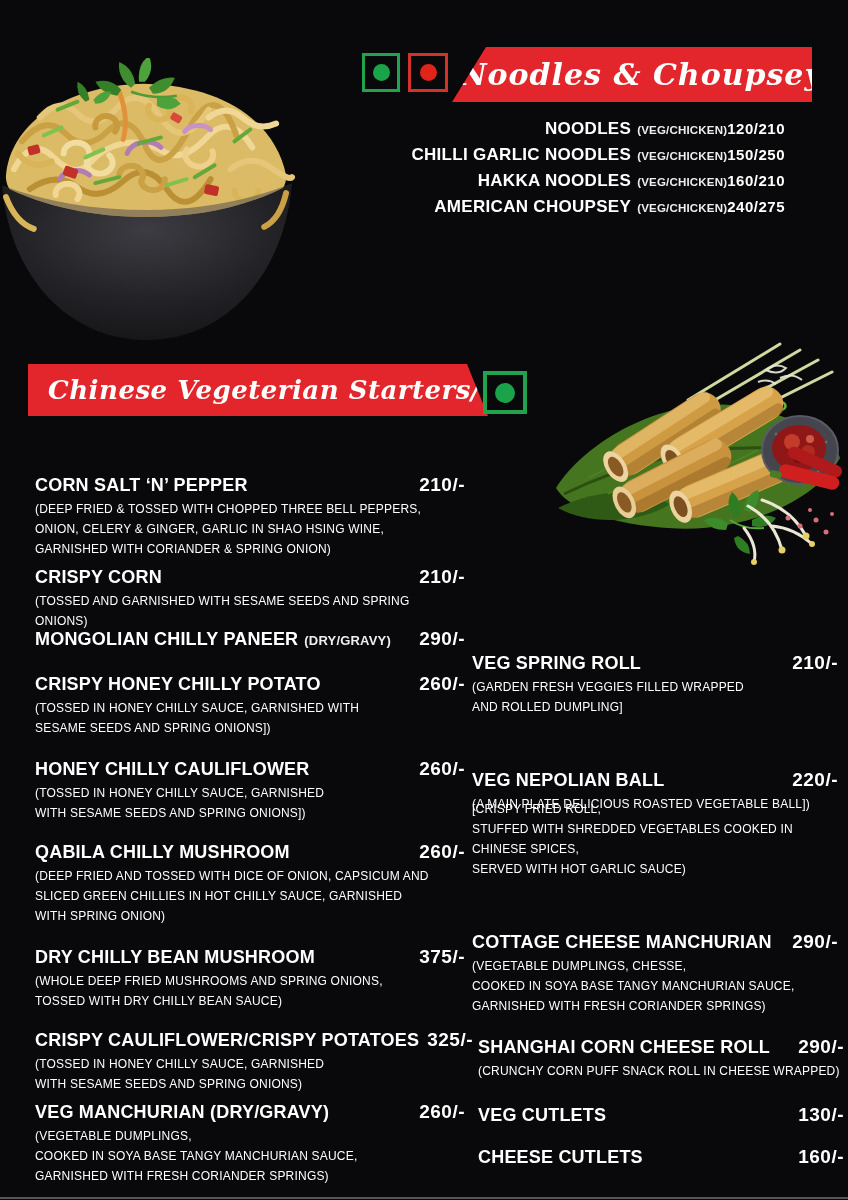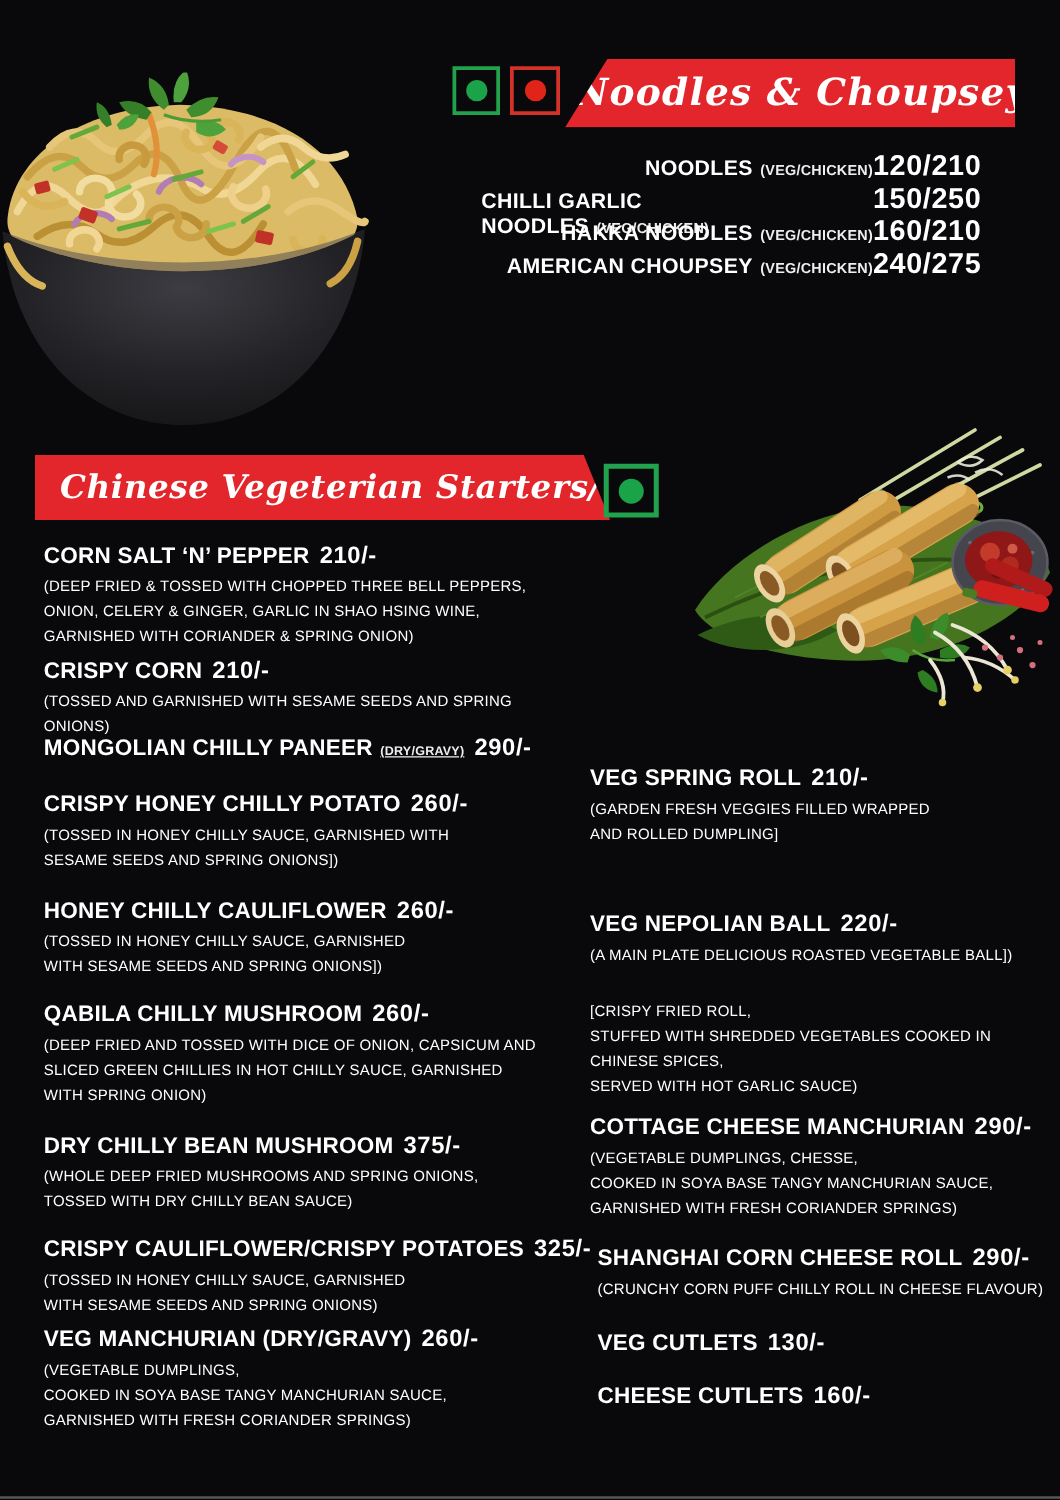--- a/index.html
+++ b/index.html
@@ -34,27 +34,27 @@
   .legend-veg .dot{width:17px; height:17px;}
   .legend-nonveg{left:408px; top:53px; width:40px; height:39px;}
   .legend-nonveg .dot{width:17px; height:17px;}
   .starters-veg{left:483px; top:371px; width:44px; height:43px; border-width:4px !important;}
   .starters-veg .dot{width:20px; height:20px;}
   
   .noodles-list{position:absolute; left:385px; top:119px; width:400px;}
   .nrow{display:flex; justify-content:flex-end; align-items:baseline; height:26px;}
   .nrow .nname{font-weight:bold; font-size:17px; letter-spacing:.3px;}
   .nrow .qual{font-size:11.5px; font-weight:bold; color:#eee; margin-left:6px; letter-spacing:.2px;}
-  .nrow .nprice{font-weight:bold; font-size:23px; letter-spacing:.5px;}
+  .nrow .nprice{font-weight:bold; font-size:15px; letter-spacing:.5px;}
   
   .mitem{position:absolute;}
-  .mitem .head{display:flex; align-items:baseline;}
+  .mitem .head{display:flex; justify-content:space-between; align-items:baseline;}
   .mitem .name{font-weight:bold; font-size:18px; letter-spacing:.2px; white-space:nowrap;}
-  .mitem .qual{font-size:10px; font-weight:bold; color:#eee; margin-left:6px;text-decoration:underline;}
-  .mitem .price{font-weight:bold; font-size:19px; letter-spacing:.5px; margin-left:8px;}
+  .mitem .qual{font-size:13px; font-weight:bold; color:#eee; margin-left:6px;}
+  .mitem .price{font-weight:bold; font-size:19px; letter-spacing:.5px; margin-left:8px;margin-top:40px;}
   .mitem .desc{font-size:12px; color:#ffffff; line-height:20px; margin-top:3px;
                white-space:pre-line; letter-spacing:.2px;}
   .col-left{left:35px; width:430px;}
   .col-right{left:472px; width:366px;}
   
   .photo{position:absolute;}
   .bottom-line{position:absolute; left:0; bottom:1px; width:100%; height:2px; background:#565656;}
 </style>
 </head>
 <body>
@@ -369,21 +369,21 @@
       </div>
     <div class="desc">(VEGETABLE DUMPLINGS, CHESSE,
 COOKED IN SOYA BASE TANGY MANCHURIAN SAUCE,
 GARNISHED WITH FRESH CORIANDER SPRINGS)</div>
   </div>
   <div class="mitem col-right" style="top:996px;left:478px">
     <div class="head">
         <span class="name">SHANGHAI CORN CHEESE ROLL</span>
         <span class="price">290/-</span>
       </div>
-    <div class="desc">(CRUNCHY CORN PUFF CHILLY ROLL IN CHEESE FLAVOUR)</div>
+    <div class="desc">(CRUNCHY CORN PUFF SNACK ROLL IN CHEESE WRAPPED)</div>
   </div>
   <div class="mitem col-right" style="top:1064px;left:478px">
     <div class="head">
         <span class="name">VEG CUTLETS</span>
         <span class="price">130/-</span>
       </div>
   </div>
   <div class="mitem col-right" style="top:1106px;left:478px">
     <div class="head">
         <span class="name">CHEESE CUTLETS</span>

